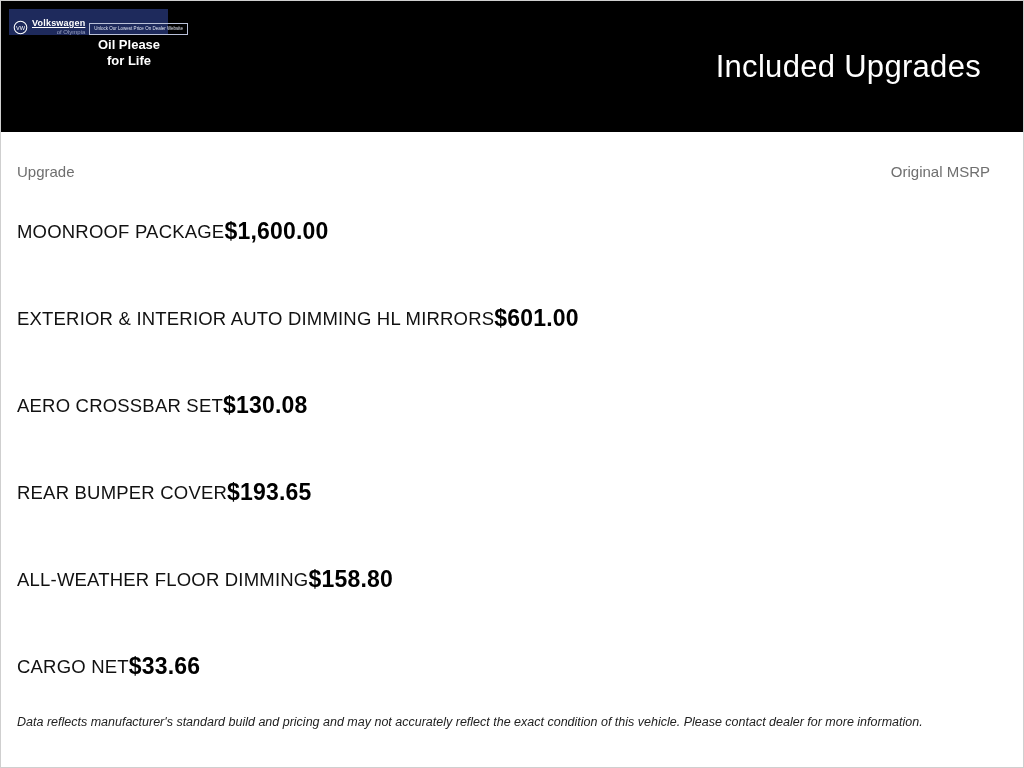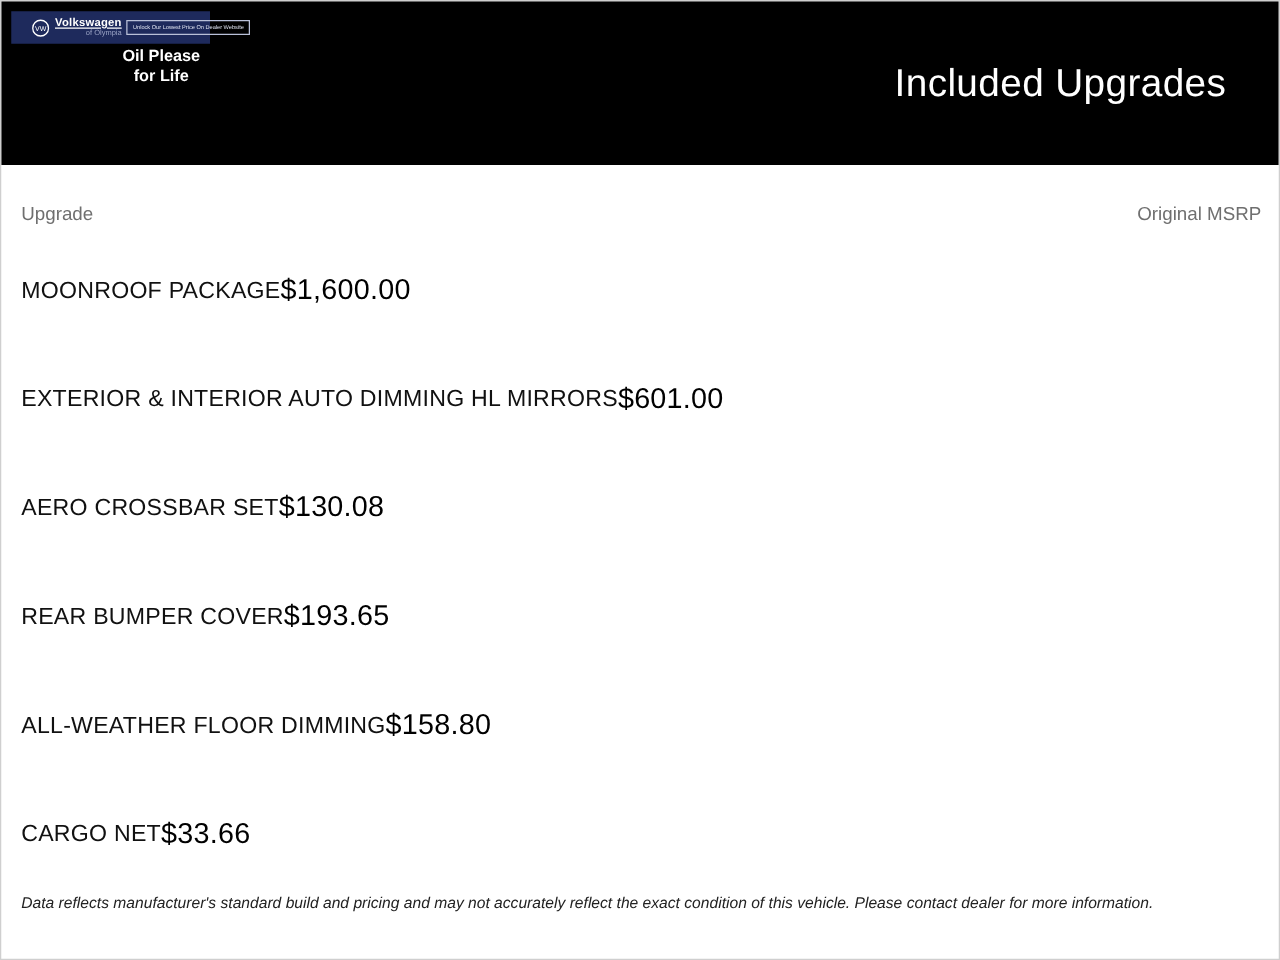--- a/index.html
+++ b/index.html
@@ -24,22 +24,22 @@
   }
 
   .dealer-banner {
     position: absolute;
     left: 8px;
     top: 8px;
     width: 159px;
     height: 26px;
     background: #1e2a5c;
     display: flex;
-    align-items: center;
-    padding: 0 16px;
+    align-items: flex-end;
+    padding: 0 4px;
     gap: 4px;
   }
   .vw-roundel { flex: 0 0 auto; display: flex; }
   .brand-block { display: flex; flex-direction: column; line-height: 1; }
   .brand-name {
     color: #ffffff;
     font-size: 9px;
     font-weight: 700;
     text-decoration: underline;
     letter-spacing: 0.2px;
@@ -82,21 +82,21 @@
     top: 48px;
     right: 42px;
     color: #ffffff;
     font-size: 31px;
     font-weight: 400;
     letter-spacing: 0.3px;
   }
 
   
   .content {
-    padding: 0 14px 0 16px;
+    padding: 0 33px 0 16px;
   }
 
   .col-headers {
     display: flex;
     justify-content: space-between;
     align-items: baseline;
     padding-top: 31px;
     color: #6f6f6f;
     font-size: 15px;
   }
@@ -109,21 +109,21 @@
     justify-content: flex-start;
     align-items: center;
   }
   .upgrade-name {
     font-size: 18.5px;
     color: #111111;
     letter-spacing: 0.2px;
   }
   .upgrade-price {
     font-size: 23px;
-    font-weight: 400;
+    font-weight: 700;
     color: #000000;
     letter-spacing: 0.2px;
   }
 
   .disclaimer {
     margin-top: 5px;
     font-size: 12.5px;
     font-style: italic;
     color: #222222;
   }

